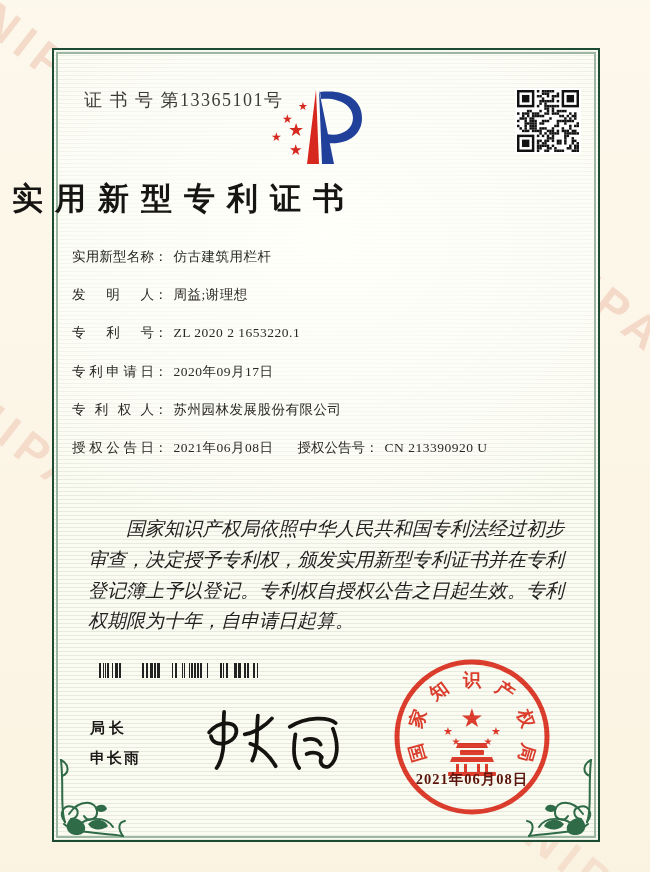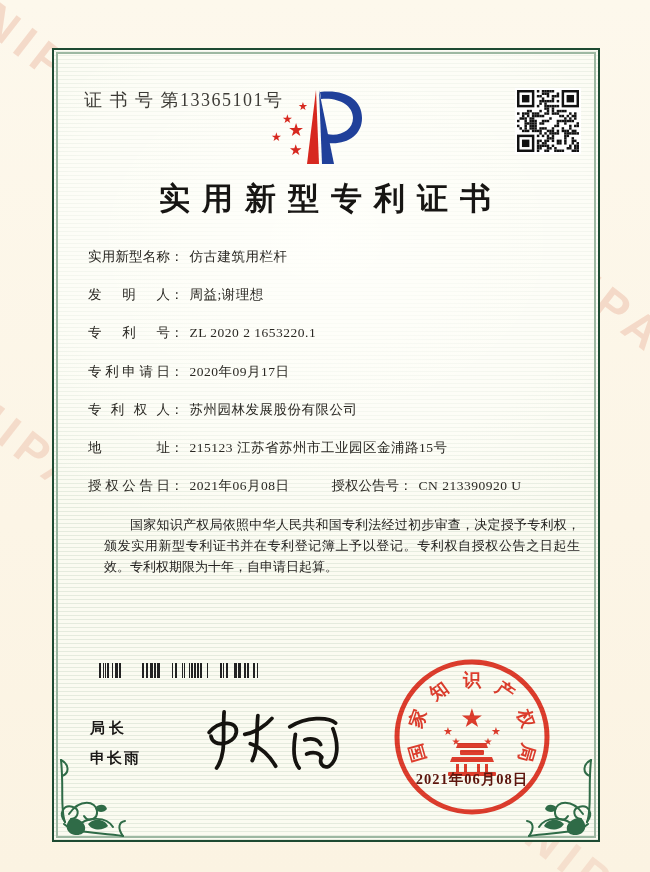--- a/index.html
+++ b/index.html
@@ -22,30 +22,30 @@
       #fbfbf1;
   }
   .frame-inner{position:absolute;inset:2px;border:2px solid #9db8a2;}
   .corner{position:absolute;width:74px;height:82px;}
   .corner.bl{left:55px;bottom:32px;}
   .corner.br{right:53px;bottom:32px;transform:scaleX(-1);}
   .cert-number{position:absolute;left:84px;top:88px;font-size:18px;letter-spacing:1.5px;color:#3d3b36;}
   .logo{position:absolute;left:262px;top:84px;width:132px;height:90px;}
   .qr{position:absolute;left:515px;top:88px;width:62px;height:62px;background:#fff;padding:2px;}
   .title{
-    position:absolute;left:0;top:178px;width:650px;text-align:center;
+    position:absolute;left:0;top:178px;width:650px;
     font-size:31px;font-weight:bold;letter-spacing:12px;text-indent:12px;color:#171513;
   }
-  .fields{position:absolute;left:88px;top:248px;width:500px;}
+  .fields{position:absolute;left:72px;top:248px;width:500px;}
   .f-row{height:38.2px;font-size:13.5px;color:#2a2823;white-space:nowrap;}
   .f-label{display:inline-block;width:82px;text-align:justify;text-align-last:justify;vertical-align:bottom;}
   .f-colon{margin-right:6px;}
   .f-value{letter-spacing:0.5px;}
-  .f-pair2{margin-left:42px;text-align:right;}
-  .paras{position:absolute;left:104px;top:514px;width:476px;font-size:13px;line-height:1.62;color:#242220;text-align:justify;}
+  .f-pair2{margin-left:24px;text-align:right;}
+  .paras{position:absolute;left:88px;top:514px;width:476px;font-size:19px;line-height:1.62;color:#242220;text-align:justify;font-style:italic;}
   .paras p{margin:0;text-indent:2em;}
   .barcode{position:absolute;left:93px;top:663px;width:168px;height:15px;}
   .signer{position:absolute;left:90px;top:720px;font-family:"Liberation Sans","DejaVu Sans",sans-serif;
     font-weight:bold;font-size:15px;color:#1c1a18;line-height:1;}
   .signer .s-title{letter-spacing:4px;margin-bottom:15px;}
   .signer .s-name{letter-spacing:2px;}
   .signature{position:absolute;left:196px;top:700px;width:150px;height:78px;}
   .seal{position:absolute;left:390px;top:655px;width:164px;height:164px;mix-blend-mode:multiply;opacity:0.95;}
   .seal-date{
     position:absolute;left:392px;top:770px;width:160px;text-align:center;
@@ -355,23 +355,20 @@
     <div class="f-row">
       <span class="f-label">专利号</span><span class="f-colon">：</span><span class="f-value">ZL 2020 2 1653220.1</span>
     </div>
     <div class="f-row">
       <span class="f-label">专利申请日</span><span class="f-colon">：</span><span class="f-value">2020年09月17日</span>
     </div>
     <div class="f-row">
       <span class="f-label">专利权人</span><span class="f-colon">：</span><span class="f-value">苏州园林发展股份有限公司</span>
     </div>
     <div class="f-row">
-      <span class="f-label">地址</span><span class="f-colon">：</span><span class="f-value">215123 江苏省苏州市工业园区金浦路15号</span>
-    </div>
-    <div class="f-row">
       <span class="f-label">授权公告日</span><span class="f-colon">：</span><span class="f-value">2021年06月08日</span><span class="f-pair2"><span>授权公告号</span><span class="f-colon">：</span><span class="f-value">CN 213390920 U</span></span>
     </div>
   </div>
 
   <div class="paras">
     <p>国家知识产权局依照中华人民共和国专利法经过初步审查，决定授予专利权，颁发实用新型专利证书并在专利登记簿上予以登记。专利权自授权公告之日起生效。专利权期限为十年，自申请日起算。</p>
   </div>
 
   <svg class="barcode" id="barcode" viewBox="0 0 168 15" preserveAspectRatio="none">
       <rect x="6" y="0" width="2" height="15" fill="#222"></rect>

